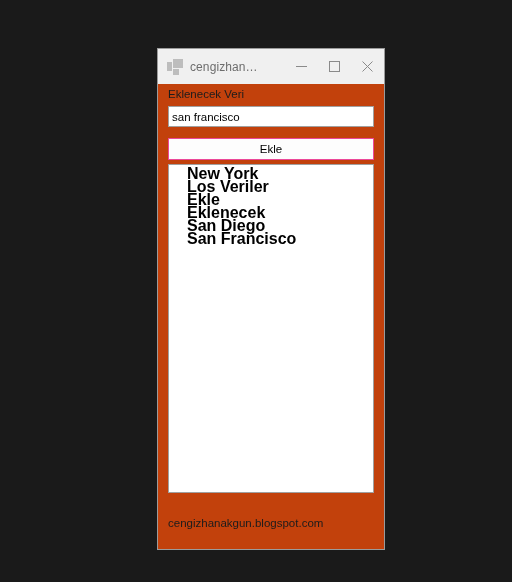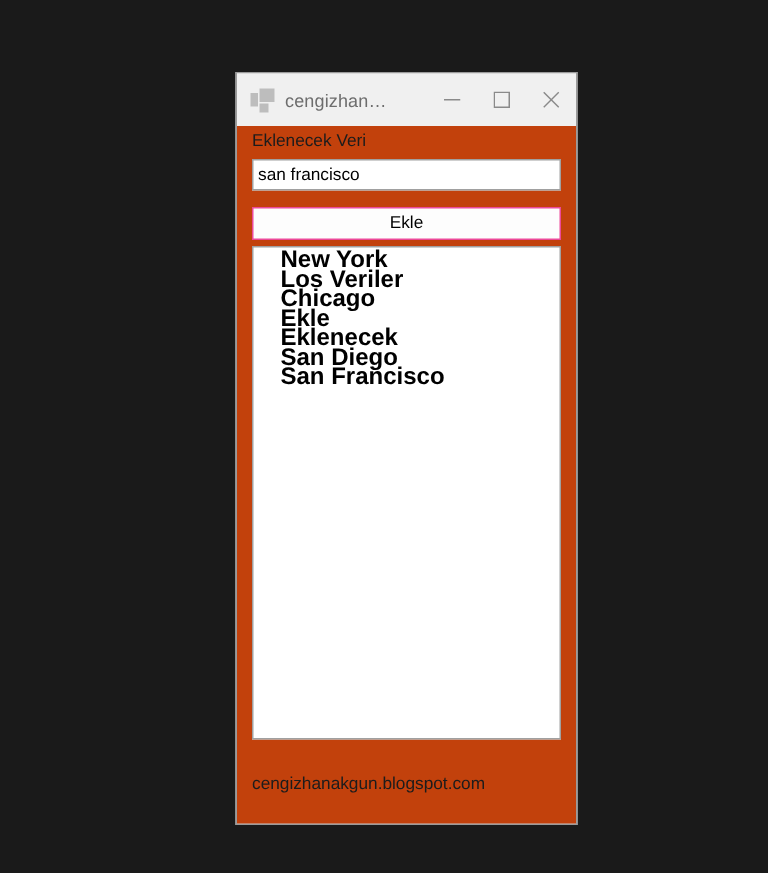--- a/index.html
+++ b/index.html
@@ -212,21 +212,20 @@
     <div id="label-input-row" class="field-label">Eklenecek Veri</div>
 
     <input id="data-input" type="text" value="san francisco" style="">
 
     <button id="add-button">Ekle</button>
 
 
     <div id="data-listbox">
       <div class="list-item">New York</div>
       <div class="list-item">Los Veriler</div>
-      <div class="list-item">Chicago</div>
       <div class="list-item">Ekle</div>
       <div class="list-item">Eklenecek</div>
       <div class="list-item">San Diego</div>
       <div class="list-item">San Francisco</div>
     </div>
 
     <div id="footer-note">cengizhanakgun.blogspot.com</div>
 
   </div>
 

